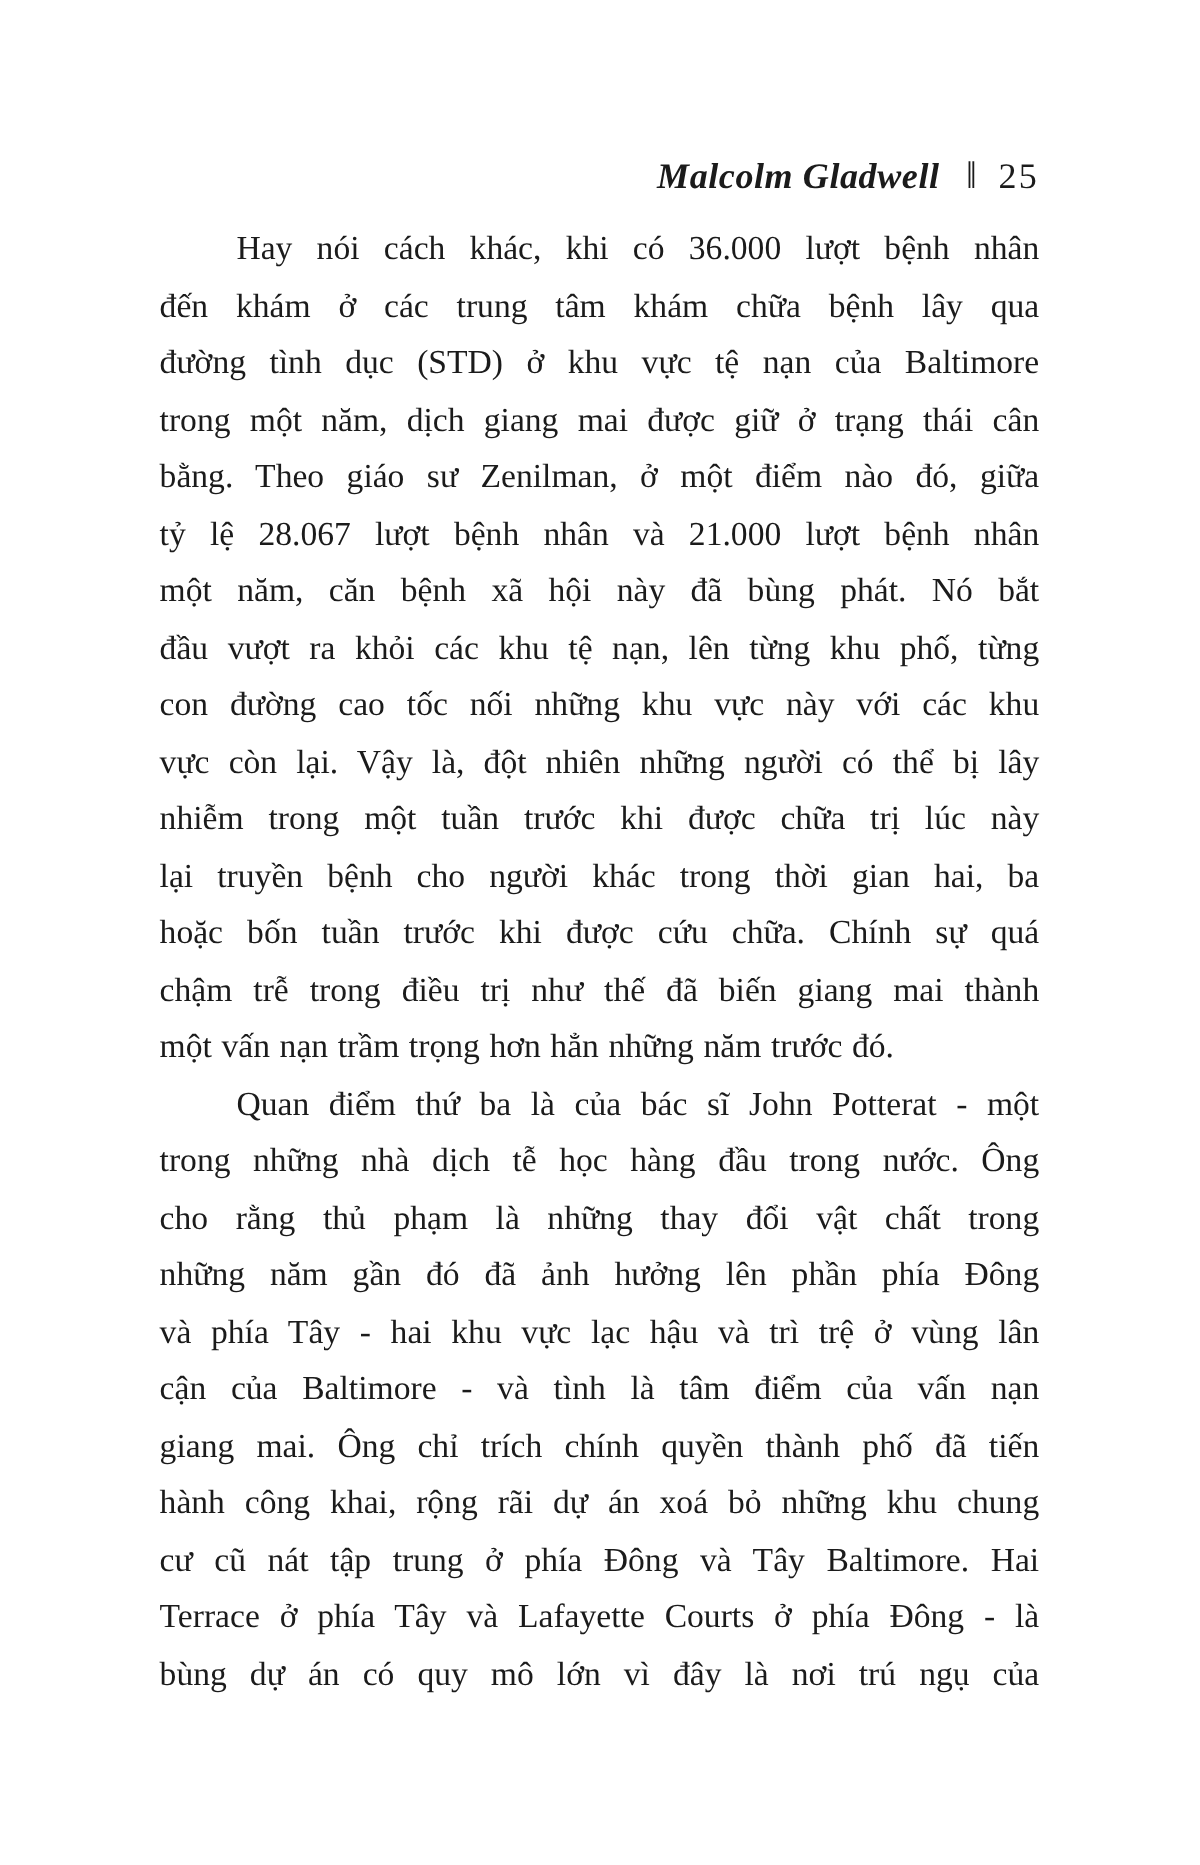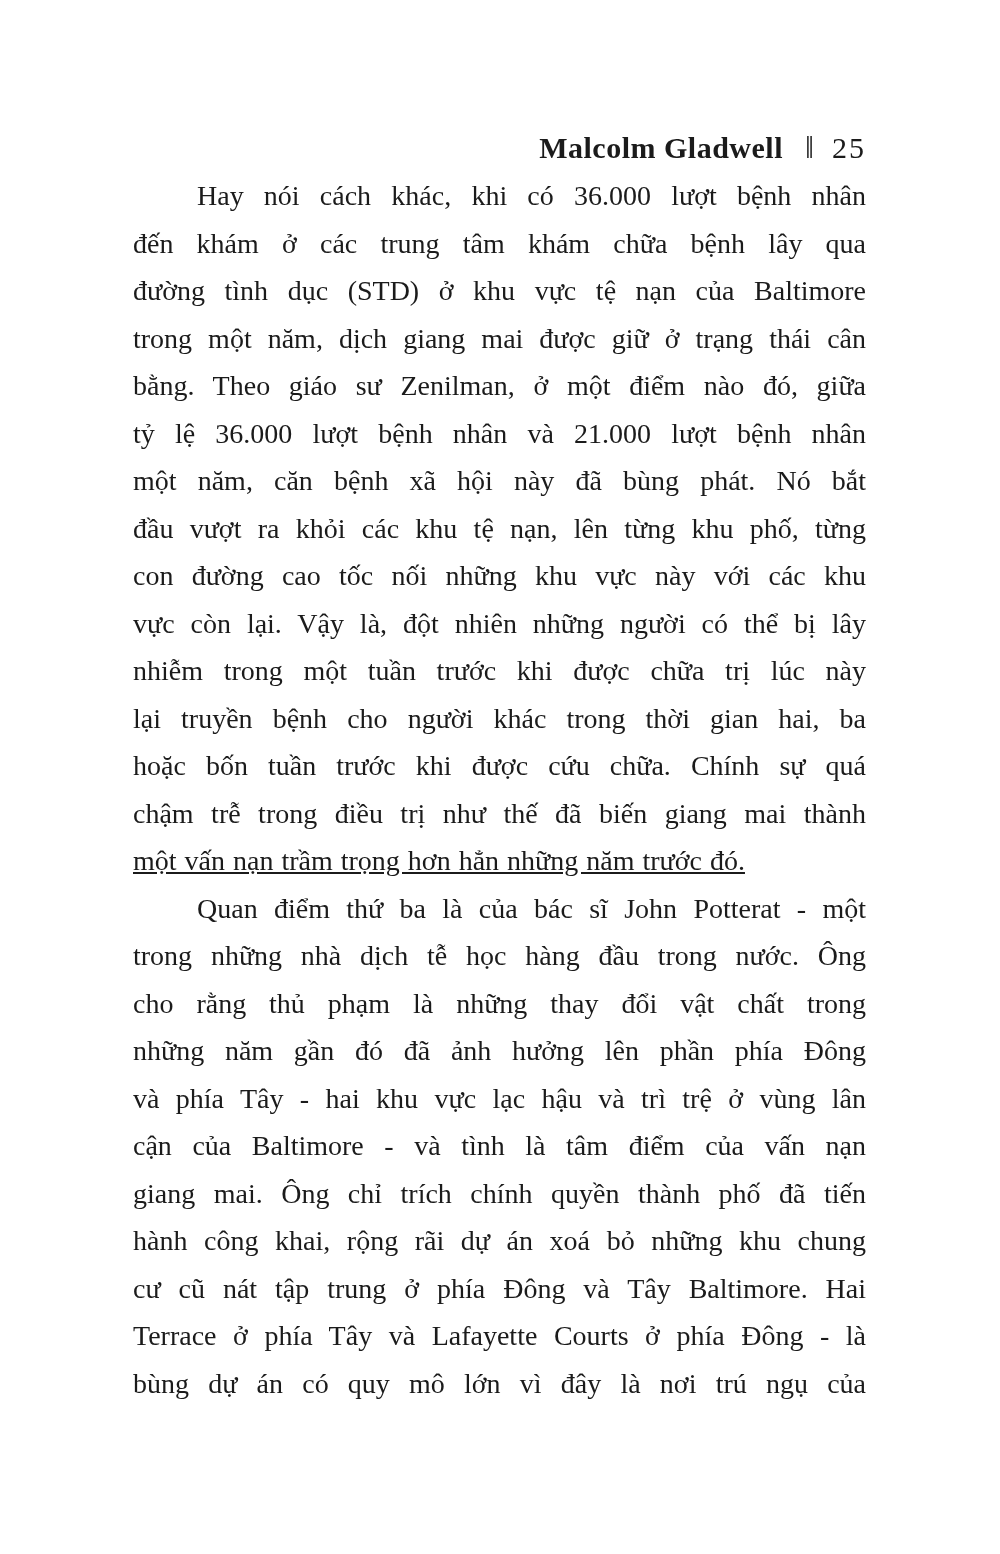--- a/index.html
+++ b/index.html
@@ -16,71 +16,72 @@
     position: absolute;
     top: 96px;
     right: 134px;
     font-size: 30px;
     line-height: 40px;
     white-space: nowrap;
     display: flex;
     align-items: baseline;
   }
   .header .author {
+    font-style: italic;
     font-weight: bold;
     letter-spacing: 0.5px;
   }
   .header .sep {
     margin: 0 18px 0 22px;
     font-size: 32px;
     font-weight: normal;
   }
   .header .pagenum {
     letter-spacing: 2px;
     font-size: 30px;
     margin-top: 32px;
   }
   .body-text {
     position: absolute;
     left: 133px;
-    top: 172px;
+    top: 184px;
     width: 733px;
   }
   .line {
     font-size: 28px;
     line-height: 47.5px;
     height: 47.5px;
     text-align: justify;
     text-align-last: justify;
     overflow: visible;
     word-spacing: 1px;
   }
   .line.indent { text-indent: 64px; }
-  .line.para-end { text-align-last: left; text-decoration: underline; }
+  .line.para-end { text-align-last: left; }
 </style>
 </head>
 <body>
 
 <div class="page">
 
   <div class="header">
     <span class="author">Malcolm Gladwell</span>
     <span class="sep">‖</span>
     <span class="pagenum">25</span>
   </div>
 
   <div class="body-text">
 
     <div class="para">
       <div class="line indent">Hay nói cách khác, khi có 36.000 lượt bệnh nhân</div>
       <div class="line">đến khám ở các trung tâm khám chữa bệnh lây qua</div>
       <div class="line">đường tình dục (STD) ở khu vực tệ nạn của Baltimore</div>
       <div class="line">trong một năm, dịch giang mai được giữ ở trạng thái cân</div>
       <div class="line">bằng. Theo giáo sư Zenilman, ở một điểm nào đó, giữa</div>
-      <div class="line">tỷ lệ 36.000 lượt bệnh nhân và 21.000 lượt bệnh nhân</div>
+      <div class="line">tỷ lệ 28.067 lượt bệnh nhân và 21.000 lượt bệnh nhân</div>
       <div class="line">một năm, căn bệnh xã hội này đã bùng phát. Nó bắt</div>
       <div class="line">đầu vượt ra khỏi các khu tệ nạn, lên từng khu phố, từng</div>
       <div class="line">con đường cao tốc nối những khu vực này với các khu</div>
       <div class="line">vực còn lại. Vậy là, đột nhiên những người có thể bị lây</div>
       <div class="line">nhiễm trong một tuần trước khi được chữa trị lúc này</div>
       <div class="line">lại truyền bệnh cho người khác trong thời gian hai, ba</div>
       <div class="line">hoặc bốn tuần trước khi được cứu chữa. Chính sự quá</div>
       <div class="line">chậm trễ trong điều trị như thế đã biến giang mai thành</div>
       <div class="line para-end">một vấn nạn trầm trọng hơn hẳn những năm trước đó.</div>
     </div>

